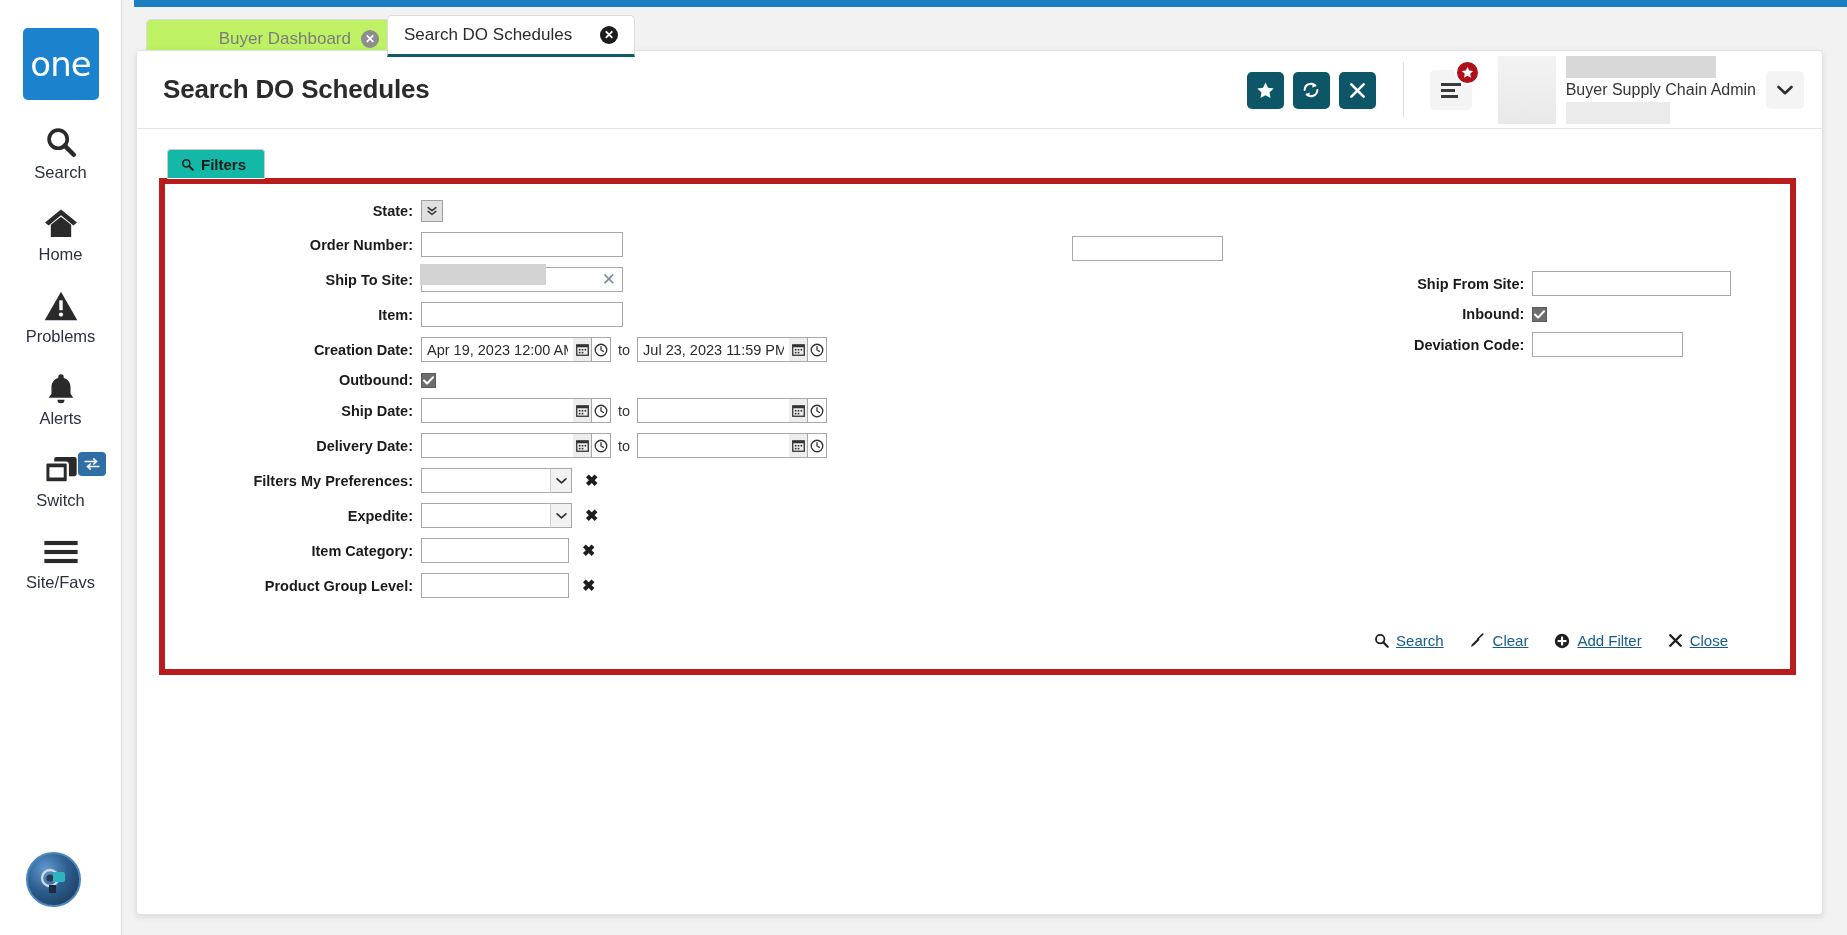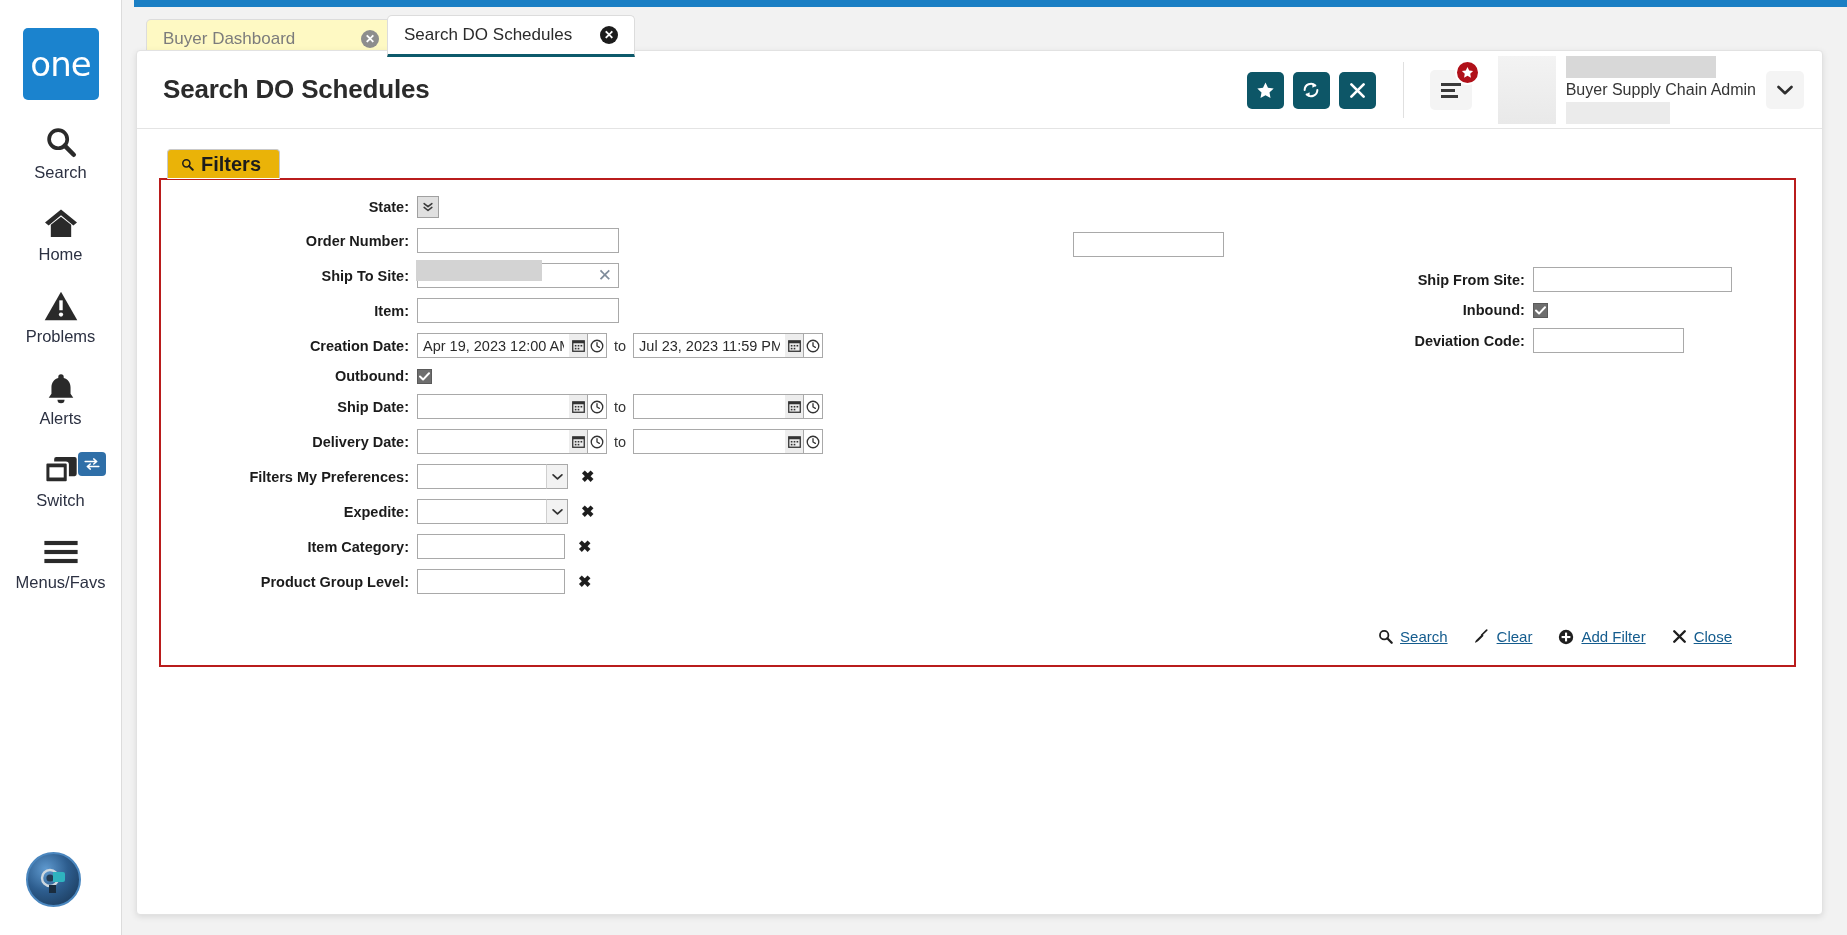--- a/index.html
+++ b/index.html
@@ -63,22 +63,22 @@
     position: absolute; left: 10px; top: 7px; right: 0; height: 50px;
     background: transparent;
   }
   .tab {
     position: absolute; top: 12px; height: 38px; padding: 0 16px;
     display: flex; align-items: center; gap: 10px;
     border-top-left-radius: 5px; border-top-right-radius: 5px;
     font-size: 17px; cursor: pointer; white-space: nowrap;
   }
   .tab.inactive {
-    left: 14px; width: 250px; background: #fef9c3;
-    color: #7c7c7c; border: 1px solid #dcdcdc; border-bottom: none;
+    left: 14px; width: 250px; background: #bef264;
+    color: #7c7c7c; border: 1px solid #dcdcdc; border-bottom: none; text-align: right;
   }
   .tab.active {
     left: 255px; width: 248px; background: #ffffff; color: #2b2b2b;
     border: 1px solid #dcdcdc; border-bottom: 3px solid #0d5a6b;
     top: 8px; height: 42px; z-index: 4;
   }
   .tab-label { flex: 1; }
   .tab-close {
     width: 18px; height: 18px; border-radius: 50%;
     display: flex; align-items: center; justify-content: center; cursor: pointer;
@@ -136,28 +136,28 @@
   .user-name { font-size: 16px; color: #353535; padding: 1px 0; white-space: nowrap; }
   .user-caret {
     width: 38px; height: 38px; background: #f4f4f4; border-radius: 5px;
     display: flex; align-items: center; justify-content: center; cursor: pointer;
   }
 
   
   .filter-wrap { position: absolute; left: 22px; top: 98px; right: 26px; }
   .filtab {
     position: relative; z-index: 3; display: inline-flex; align-items: center; gap: 7px;
-    height: 30px; padding: 0 18px 0 13px; background: #eab308;
+    height: 30px; padding: 0 18px 0 13px; background: #14b8a6;
     border: 1px solid #c9c9c9; border-bottom: 1px solid #ffffff;
     border-top-left-radius: 4px; border-top-right-radius: 4px;
-    font-size: 20px; font-weight: bold; color: #1c1c1c; cursor: pointer;
+    font-size: 15px; font-weight: bold; color: #1c1c1c; cursor: pointer;
     margin-left: 8px;
   }
   .filter-body {
-    position: relative; top: -1px; border: 2px solid #b91c1c; background: #ffffff;
+    position: relative; top: -1px; border: 6px solid #b91c1c; background: #ffffff;
     padding: 16px 22px 14px 22px; min-height: 400px;
   }
   .cols { display: flex; }
   .col-l { width: 56%; }
   .col-r { width: 44%; padding-top: 36px; }
 
   .frow { display: flex; align-items: center; margin-bottom: 10px; }
   .flabel {
     font-size: 14.5px; font-weight: bold; color: #1b1b1b; text-align: right;
     font-family: "Liberation Sans", sans-serif; white-space: nowrap;
@@ -297,21 +297,21 @@
     </div>
 
     <div class="nav-item">
       <div class="nav-ico">
         <svg width="36" height="26" viewBox="0 0 26 18">
             <rect x="1" y="1" width="24" height="3" fill="#2a2a2a"></rect>
             <rect x="1" y="7.5" width="24" height="3" fill="#2a2a2a"></rect>
             <rect x="1" y="14" width="24" height="3" fill="#2a2a2a"></rect>
           </svg>
       </div>
-      <span class="nav-label">Menus/Favs</span>
+      <span class="nav-label">Site/Favs</span>
     </div>
 
     <div class="avatar-bot">
       <svg width="34" height="34" viewBox="0 0 34 34">
         <circle cx="13" cy="15" r="8" fill="none" stroke="#cfd8df" stroke-width="2.4"></circle>
         <circle cx="13" cy="15" r="3.6" fill="#243b52"></circle>
         <path d="M16 9 h10 a2 2 0 0 1 2 2 v6 a2 2 0 0 1 -2 2 h-10 Z" fill="#2fb3bf"></path>
         <path d="M12 22 h7 v8 h-7 Z" fill="#1a2c3e"></path>
       </svg>
     </div>

